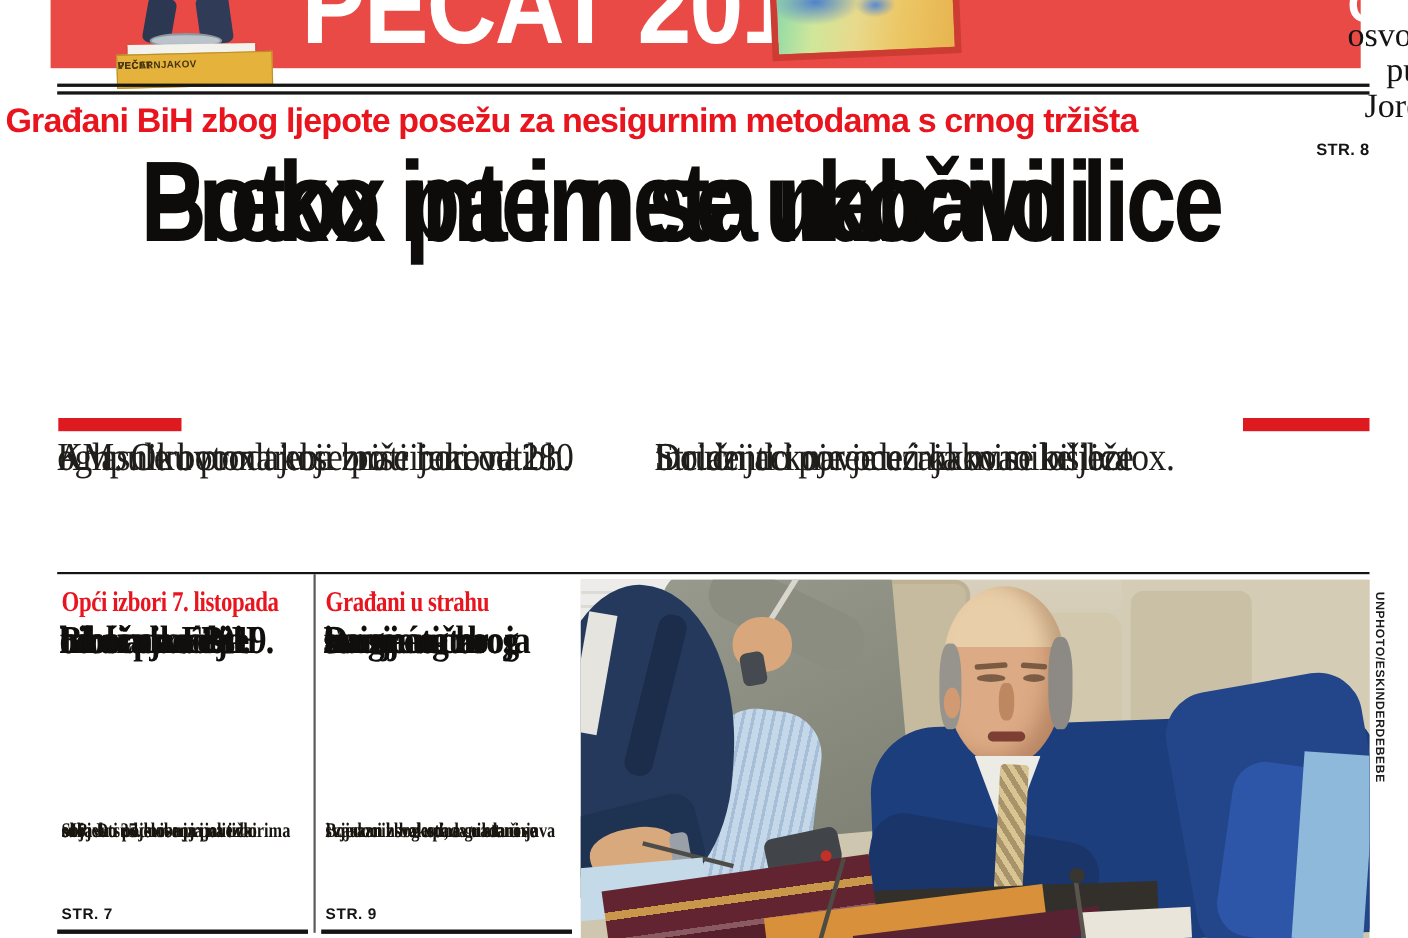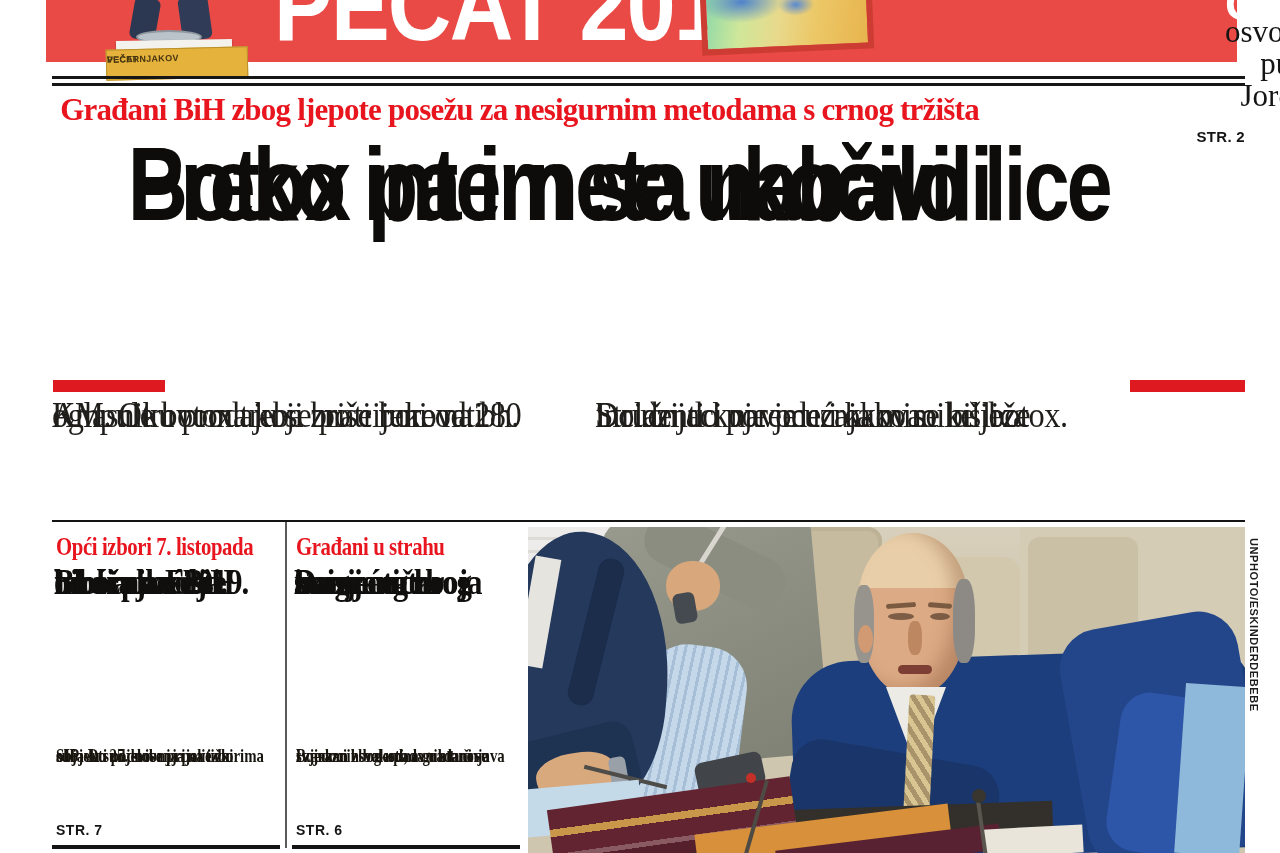--- a/index.html
+++ b/index.html
@@ -29,21 +29,21 @@
   .trophy-disc{left:42px;top:30px;width:66px;height:14px;background:#bac3c9;border:2px solid #8e979e;border-radius:50%;}
   .trophy-slab{left:22px;top:40px;width:116px;height:10px;background:#f4f2ec;transform:rotate(-1deg);box-shadow:0 1px 2px rgba(0,0,0,.35);}
   .trophy-base{left:12px;top:48px;width:142px;height:31px;background:#e5b33c;border:1px solid #b98f2a;
     transform:rotate(-1.5deg);text-align:center;padding-top:4px;}
   .trophy-base div{position:static;font-size:9px;font-weight:bold;color:#463510;line-height:10px;letter-spacing:.3px;}
 
   
   .double-rule{left:52px;top:76px;width:1193px;height:10px;
     border-top:3px solid #161616;border-bottom:3px solid #161616;}
   .lead-kicker{left:0;top:92px;width:1039px;text-align:center;font-size:31px;font-weight:bold;
-    letter-spacing:-.8px;color:#e8151e;font-family:Liberation Serif, serif;}
+    letter-spacing:-.8px;color:#e8151e;}
   .lead-pageref{left:1145px;top:128px;width:100px;text-align:right;font-size:15px;font-weight:bold;
     color:#141414;letter-spacing:.3px;}
   .main-headline{left:0;top:134px;width:1280px;text-align:center;font-weight:bold;font-size:104px;
     line-height:101px;letter-spacing:-4px;color:#0d0c0a;transform:scaleX(0.8);transform-origin:50% 0;}
   .main-headline div{position:static;white-space:nowrap;}
 
   .deck-bar-left{left:53px;top:380px;width:112px;height:12px;background:#de1a20;}
   .deck-bar-right{left:1130px;top:380px;width:115px;height:12px;background:#de1a20;}
   .deck{font-family:"Liberation Serif",serif;font-size:36px;line-height:38px;color:#201e1b;letter-spacing:-.5px;}
   .deck div{position:static;white-space:nowrap;}
@@ -143,21 +143,21 @@
     <div class="trophy-slab"></div>
     <div class="trophy-base">
         <div>VEČERNJAKOV</div>
         <div>PEČAT</div>
       </div>
   </div>
 
   <div class="double-rule"></div>
 
   <div class="lead-kicker">Građani BiH zbog ljepote posežu za nesigurnim metodama s crnog tržišta</div>
-  <div class="lead-pageref">STR. 2</div>
+  <div class="lead-pageref">STR. 8</div>
   <div class="main-headline">
       <div>Preko interneta nabavili</div>
       <div>Botox pa im se ukočilo lice</div>
     </div>
 
   <div class="deck-bar-left"></div>
   <div class="deck-bar-right"></div>
   <div class="deck deck-left">
       <div>Ampule botoxa koji briše bore na bh.</div>
       <div>oglasniku prodaju se po cijeni od 280</div>
@@ -194,21 +194,21 @@
       <div>stanje u</div>
       <div>Sarajevu zbog</div>
       <div>sve većeg broja</div>
       <div>imigranata</div>
     </div>
   <div class="col-summary x2">
       <div>Bojazan zbog upada u stanove</div>
       <div>i zaraznih bolesti, a građani su</div>
       <div>svjedoci i svakodnevnih tučnjava</div>
     </div>
-  <div class="col-pageref x2">STR. 6</div>
+  <div class="col-pageref x2">STR. 9</div>
   <div class="col-rule-b2"></div>
 
   <div class="photo">
     <div class="ph-wall-top"></div>
     <div class="ph-wall-right"></div>
     <div class="ph-blinds"></div>
     <div class="ph-chair1"></div>
     <div class="ph-chair2"></div>
     <div class="ph-chair3"></div>
     <div class="ph-man2-torso"></div>

